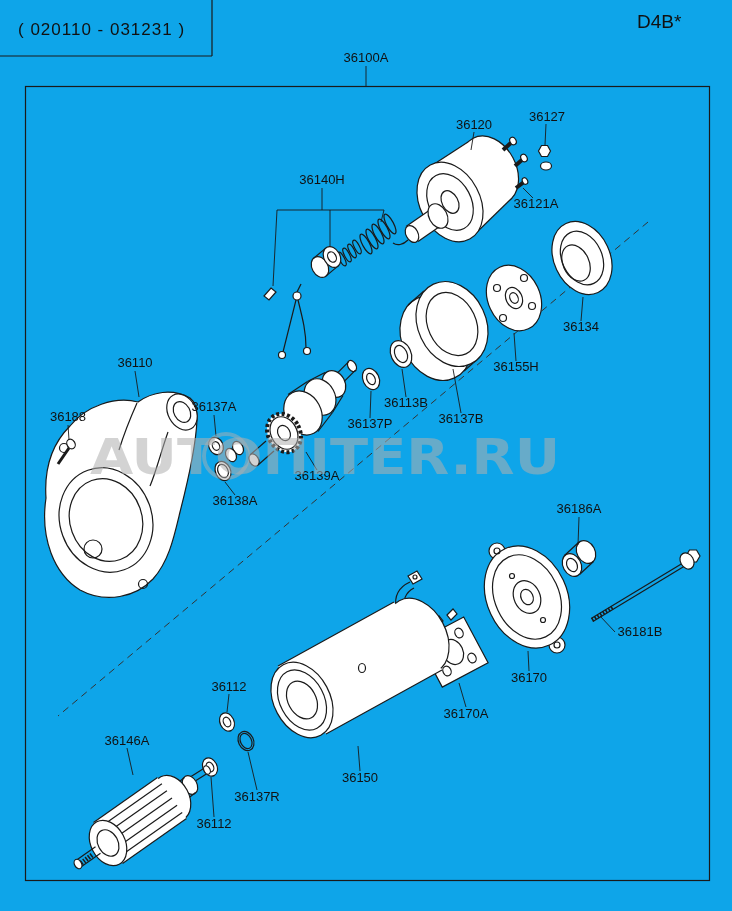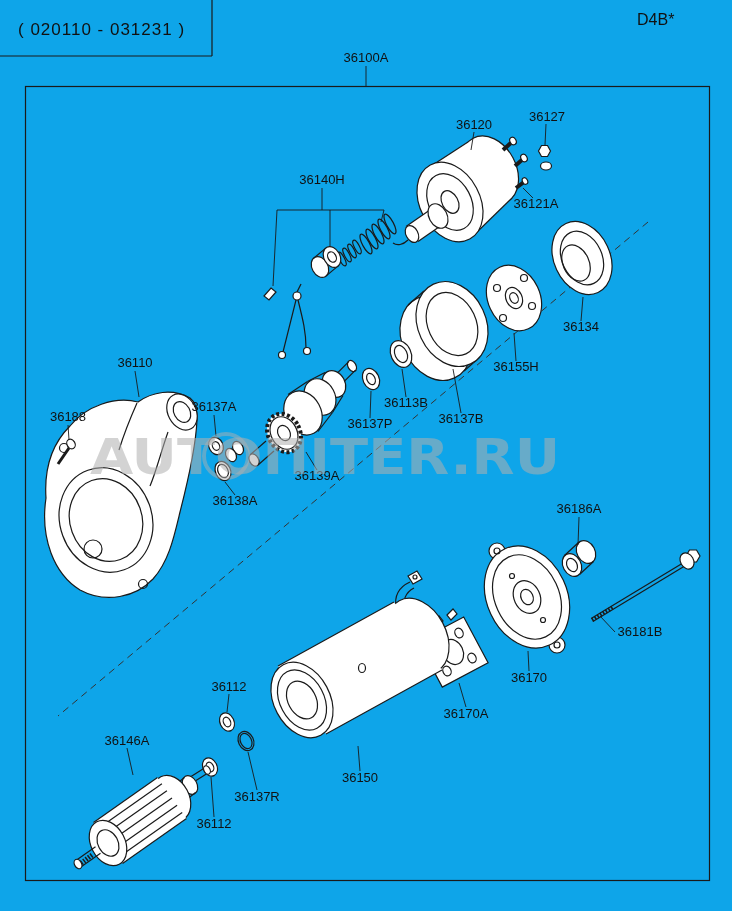--- a/index.html
+++ b/index.html
@@ -10,21 +10,21 @@
     background:#0ea5e9;
     font-family:"Liberation Sans", sans-serif;
     overflow:hidden;
   }
   .hdr-range{
     position:absolute;top:20px;left:18px;
     font-size:17px;color:#111;letter-spacing:1px;
   }
   .hdr-code{
     position:absolute;top:11px;left:637px;
-    font-size:16px;color:#111;
+    font-size:19px;color:#111;
   }
   svg{position:absolute;top:0;left:0;}
   .ln{fill:none;stroke:#1a1a1a;stroke-width:1.2;}
   .wf{fill:#ffffff;stroke:#1a1a1a;stroke-width:1.2;}
   .fw{fill:#ffffff;stroke:none;}
   .ldr{stroke:#1a1a1a;stroke-width:0.9;fill:none;}
   .dash{stroke:#333;stroke-width:1;stroke-dasharray:7 5;fill:none;}
   .lbl{font:13px "Liberation Sans", sans-serif;fill:#111;text-anchor:middle;}
   .wm{font-family:"DejaVu Sans", sans-serif;font-weight:bold;font-size:50px;
       fill:#b0b0b0;opacity:0.55;text-anchor:middle;}

